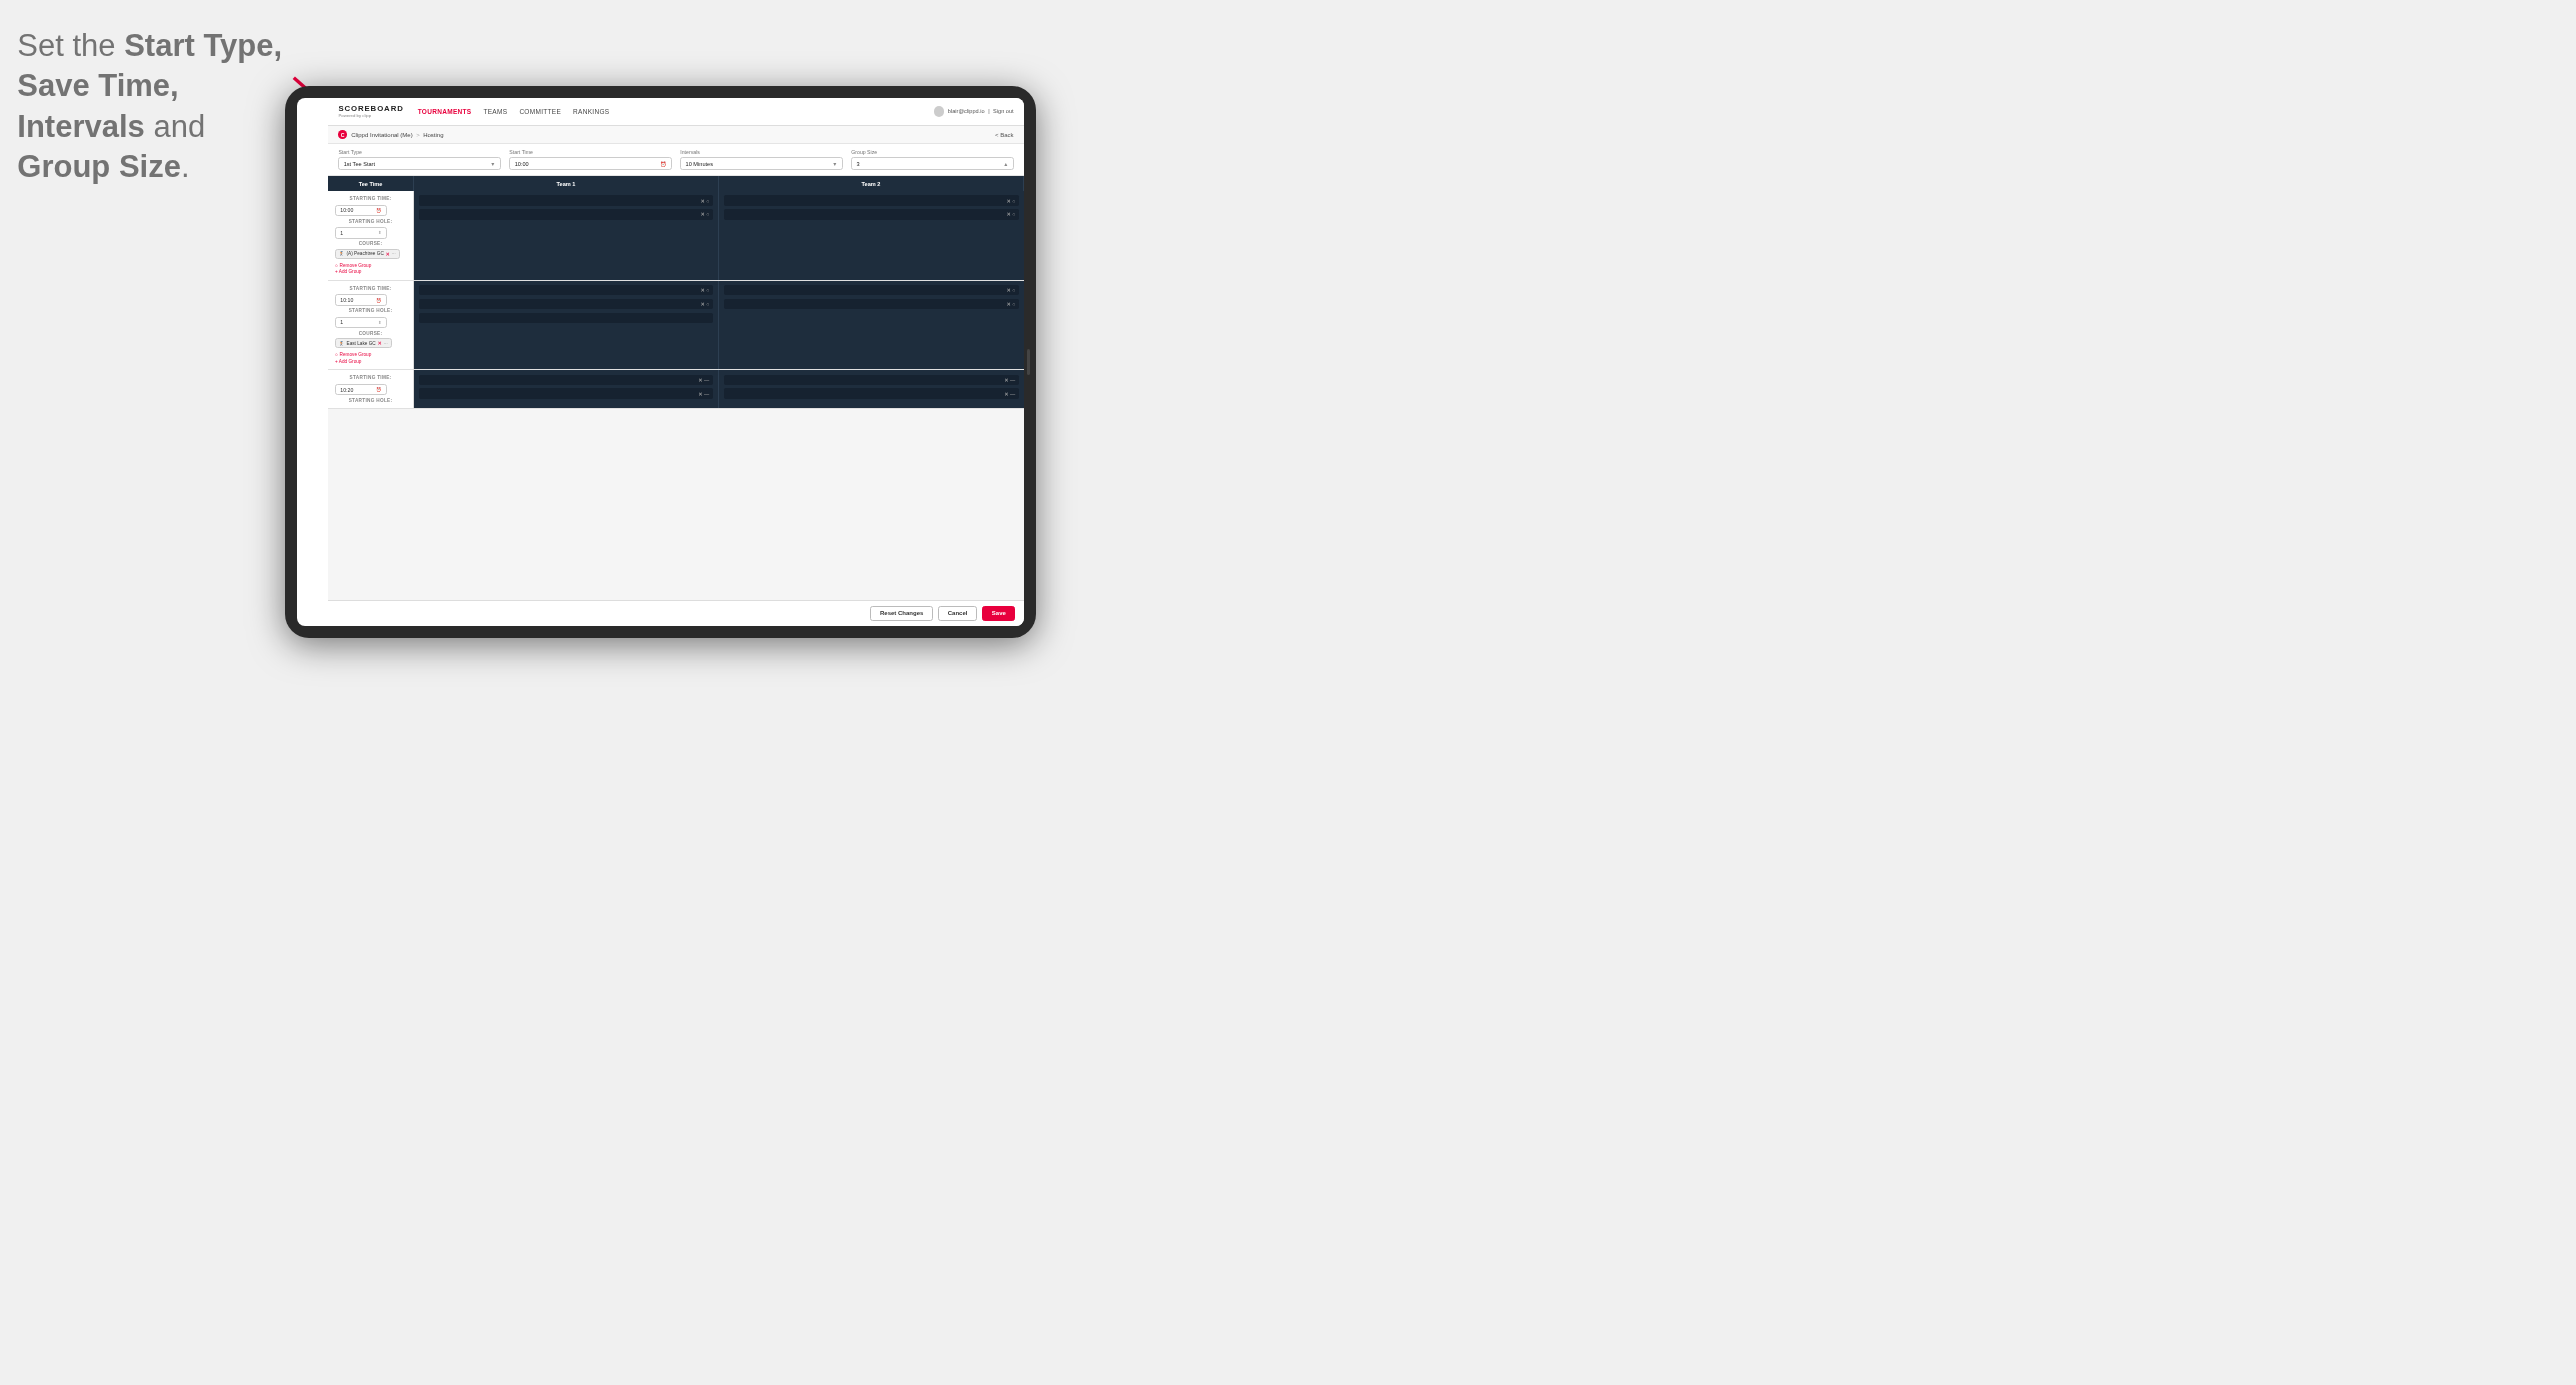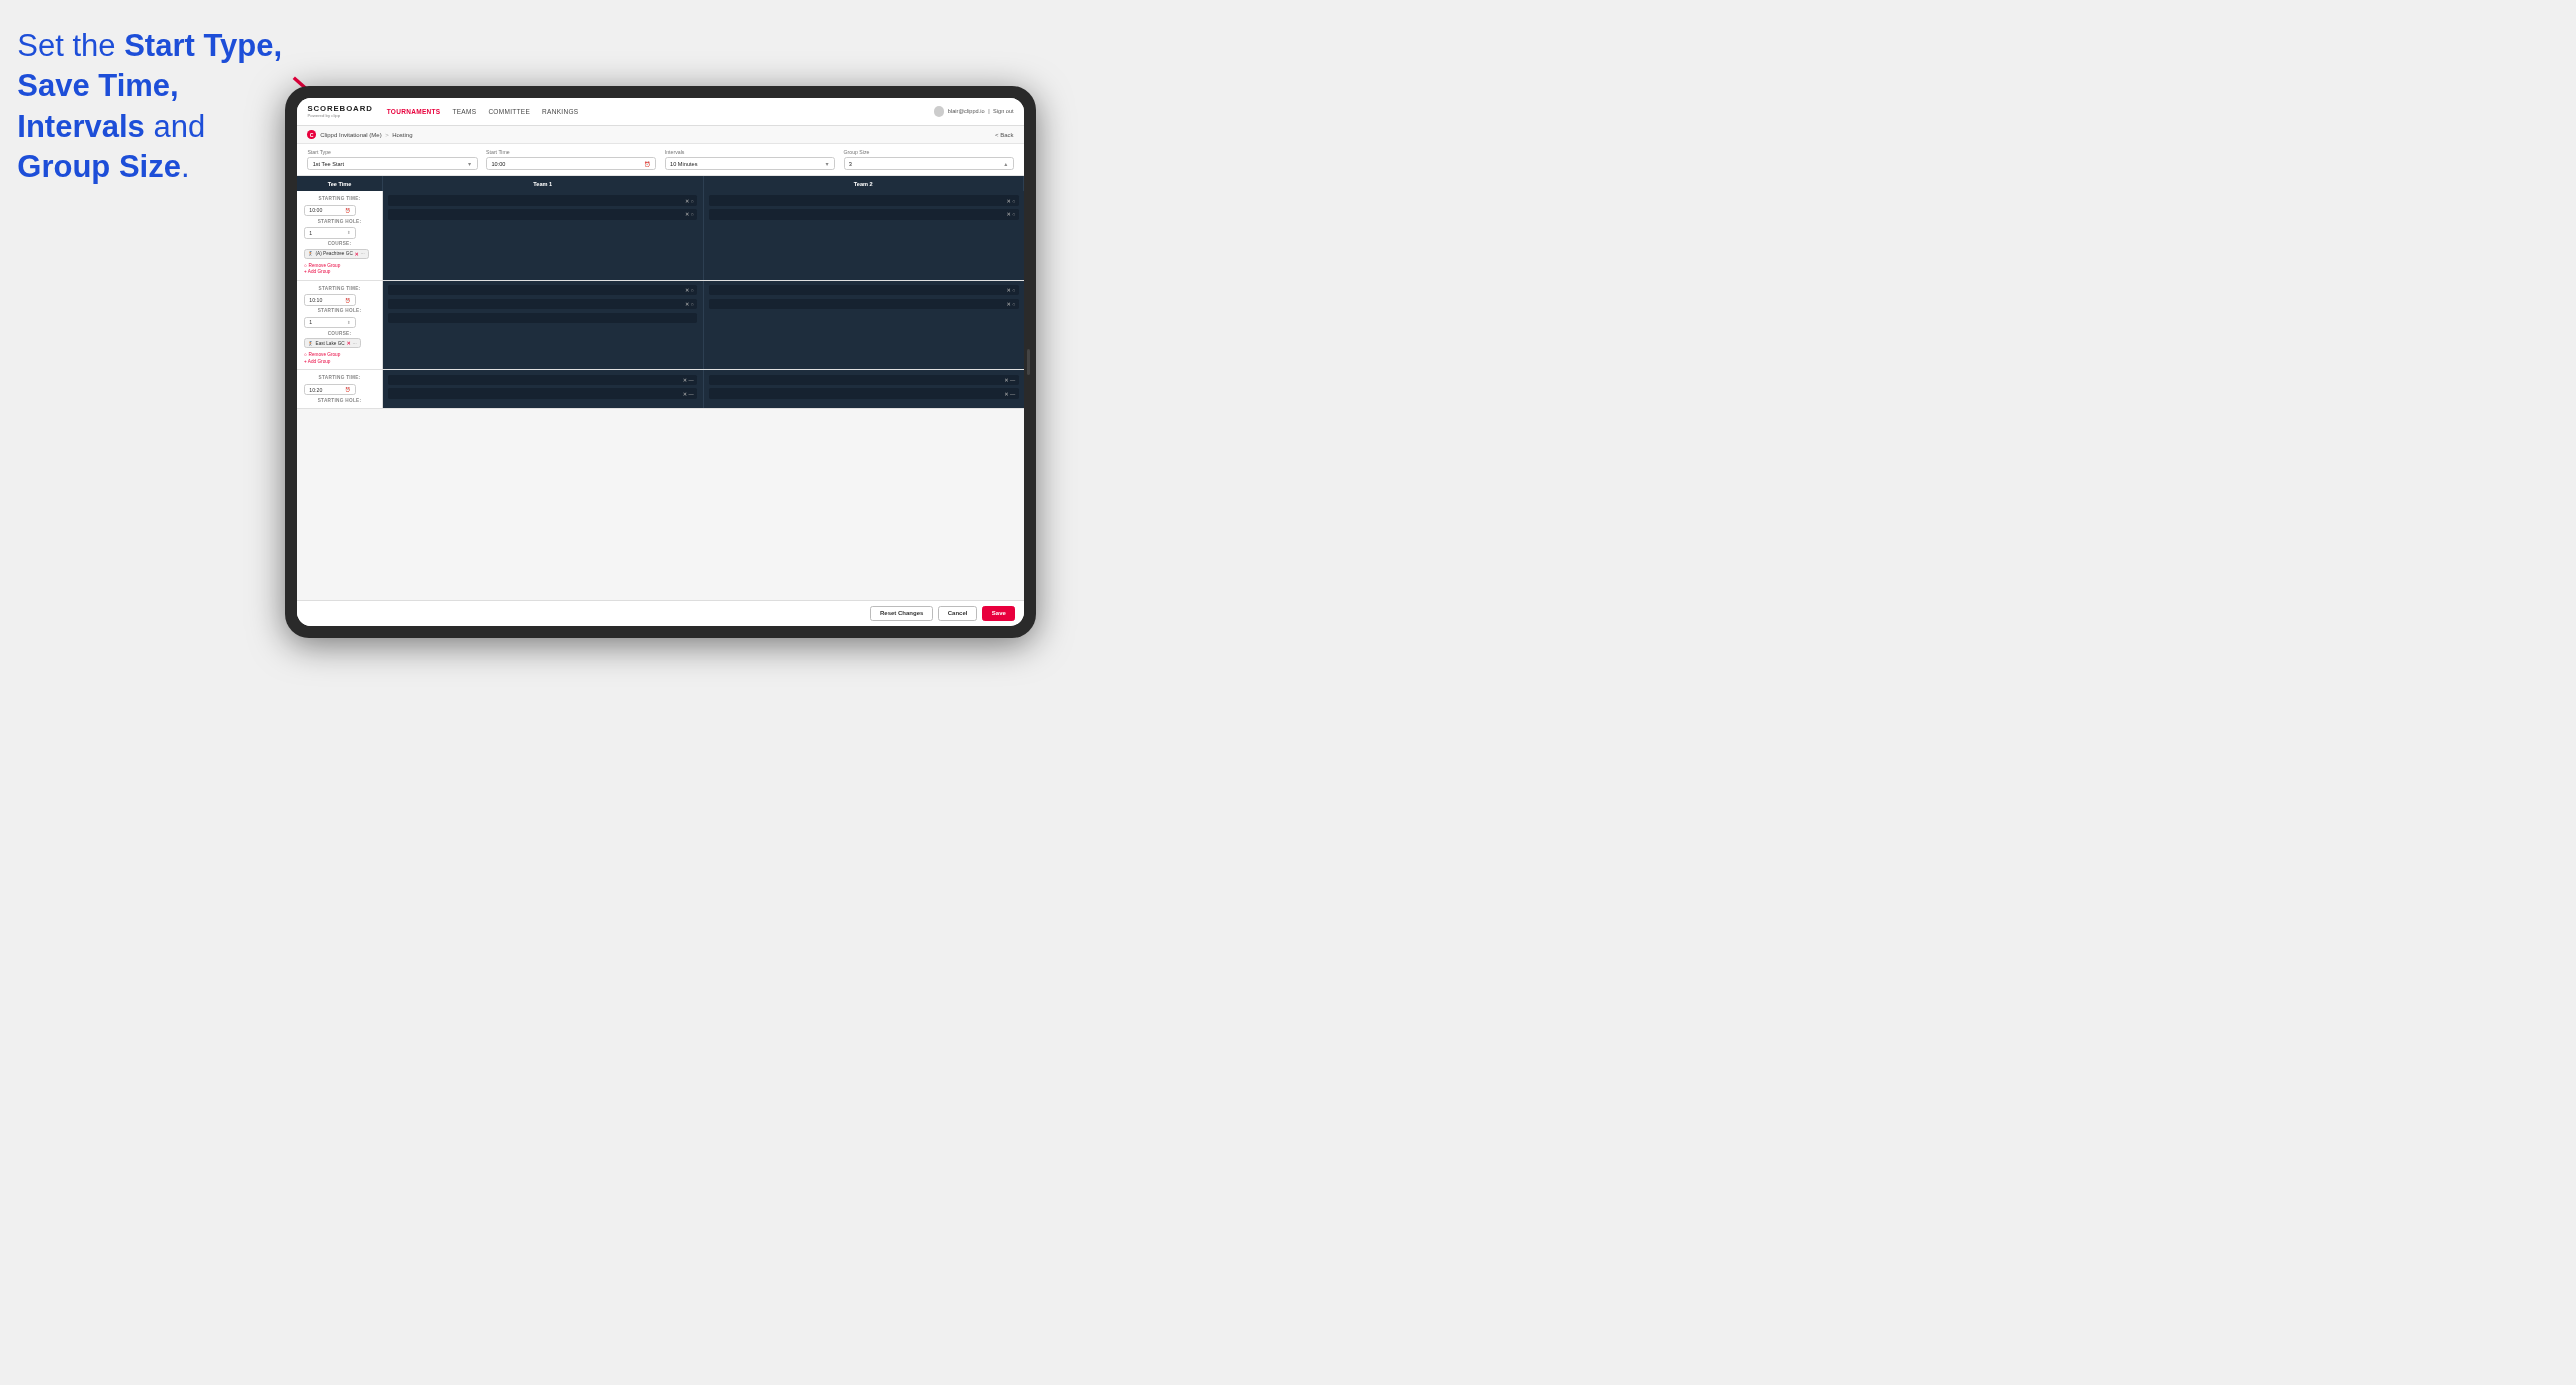--- a/index.html
+++ b/index.html
@@ -13,21 +13,21 @@
     }
 
     
     .instruction-area {
       position: absolute;
       top: 26px;
       left: 17.3px;
       width: 268px;
       font-size: 31px;
       line-height: 1.3;
-      color: #1d4ed8;
+      color: #737373;
     }
     .instruction-area .normal { font-weight: 400; }
     .instruction-area .bold { font-weight: 800; }
 
     
     .arrow-svg {
       position: absolute;
       top: 69px;
       left: 242px;
       width: 259px;
@@ -44,24 +44,25 @@
       height: 552px;
       background: #2a2a2a;
       border-radius: 24px;
       box-shadow: 0 7px 35px rgba(0,0,0,0.5);
       padding: 12px;
     }
     .tablet-screen {
       width: 100%;
       height: 100%;
       background: #fff;
-      border-radius: 14px;
+      border-radius: 8px;
       overflow: hidden;
       display: flex;
       flex-direction: column;
+      padding-left: 31px;
     }
 
     
     .navbar {
       background: #fff;
       border-bottom: 0.9px solid #ddd;
       padding: 0 10.4px;
       display: flex;
       align-items: center;
       height: 28px;

